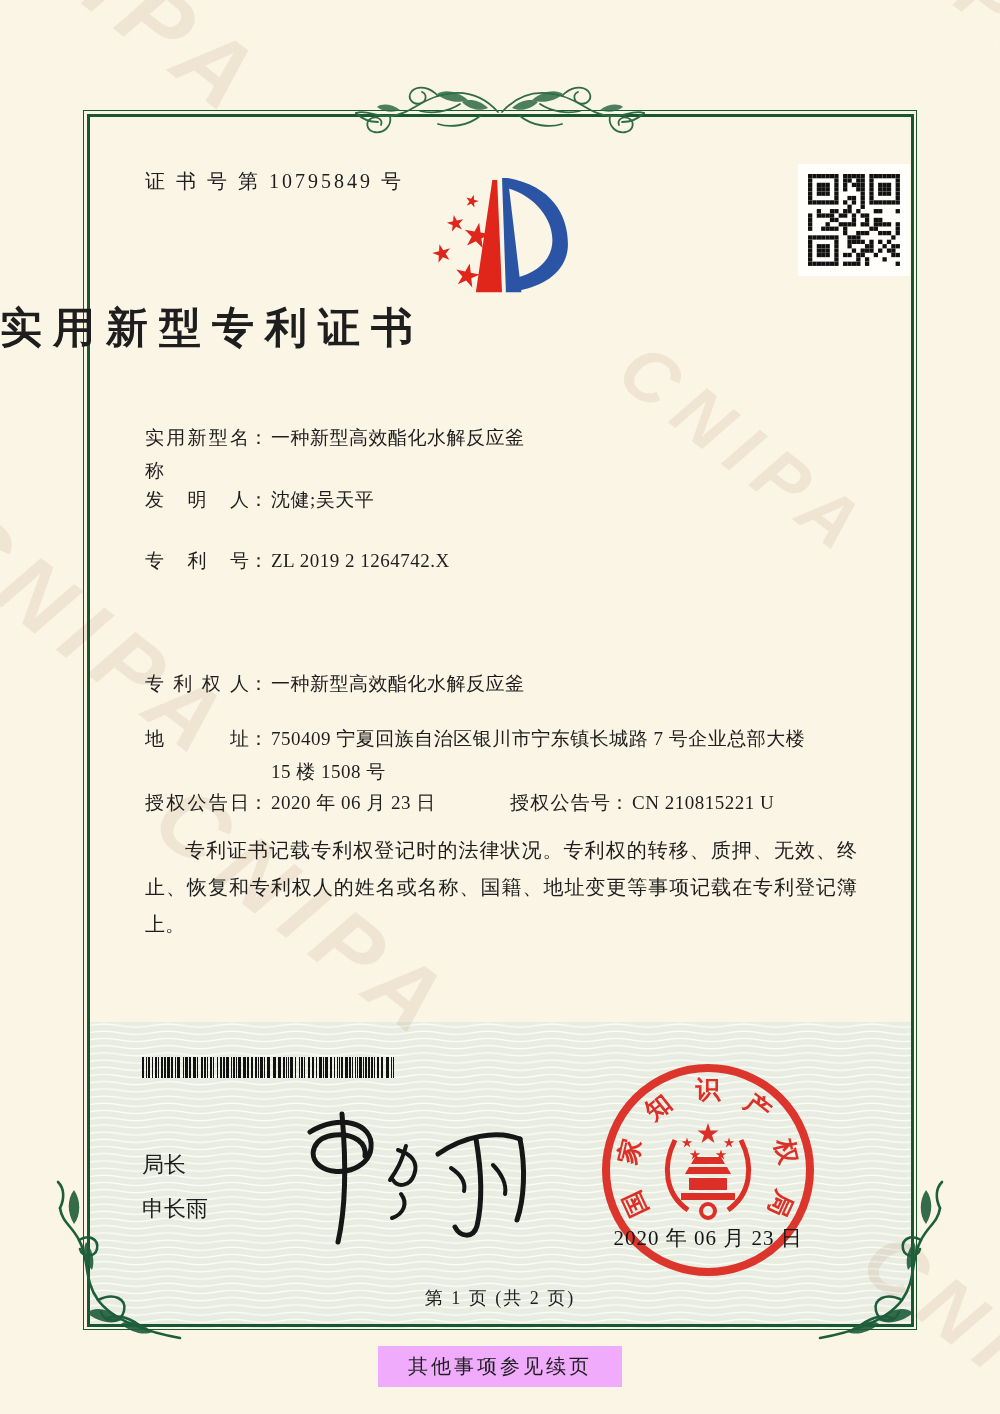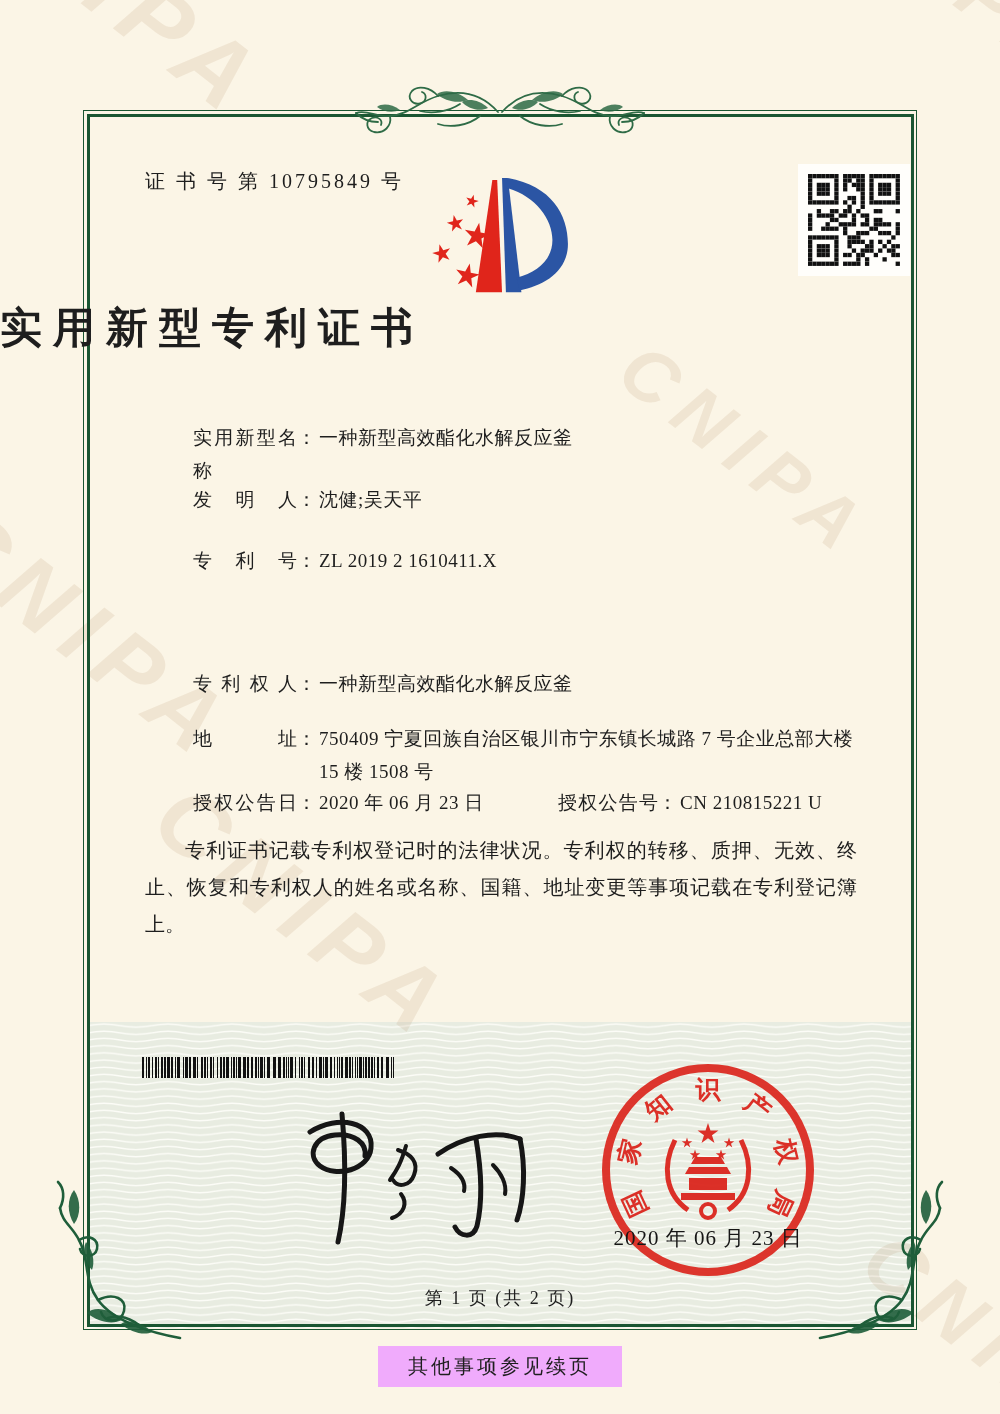--- a/index.html
+++ b/index.html
@@ -17,21 +17,21 @@
   .frame-inner{position:absolute;left:2.5px;top:2.5px;right:2.5px;bottom:2.5px;
          border:3px solid #1a5632;}
   .orn{position:absolute;z-index:4;pointer-events:none;}
   
   .certno{position:absolute;left:145px;top:168px;font-size:20px;letter-spacing:3px;z-index:5;}
   .logo{position:absolute;left:418px;top:178px;z-index:5;}
   .qrbox{position:absolute;left:798px;top:164px;width:112px;height:112px;background:#fffefb;z-index:5;
          display:flex;align-items:center;justify-content:center;}
   .title{position:absolute;left:0;top:300px;width:100%;text-align:left;font-size:42px;
          font-weight:bold;letter-spacing:11px;z-index:5;}
-  .fieldrow{position:absolute;left:145px;font-size:19px;line-height:33px;z-index:5;width:720px;margin-left:48px;}
+  .fieldrow{position:absolute;left:145px;font-size:19px;line-height:33px;z-index:5;width:720px;}
   .lbl{display:inline-block;width:104px;text-align:justify;text-align-last:justify;vertical-align:top;}
   .colon{display:inline-block;width:22px;vertical-align:top;}
   .val{display:inline-block;vertical-align:top;letter-spacing:0.5px;}
   .val-addr{width:540px;}
   .pair2{position:absolute;left:365px;top:0;}
   .bodytext{position:absolute;left:145px;top:832px;width:712px;font-size:20px;line-height:37px;
             text-align:justify;z-index:5;}
   .bodytext p{margin:0;text-indent:2em;}
   .barcode{position:absolute;left:142px;top:1057px;z-index:5;}
   .officer{position:absolute;left:142px;top:1143px;font-size:22px;line-height:44px;z-index:5;
@@ -385,21 +385,21 @@
 
   <div class="title">实用新型专利证书</div>
 
   <div class="fieldrow" style="top:421px;">
     <span class="lbl">实用新型名称</span><span class="colon">：</span><span class="val">一种新型高效酯化水解反应釜</span>
   </div>
   <div class="fieldrow" style="top:483px;">
     <span class="lbl">发明人</span><span class="colon">：</span><span class="val">沈健;吴天平</span>
   </div>
   <div class="fieldrow" style="top:544px;">
-    <span class="lbl">专利号</span><span class="colon">：</span><span class="val">ZL 2019 2 1610411.X</span>
+    <span class="lbl">专利号</span><span class="colon">：</span><span class="val">ZL 2019 2 1264742.X</span>
   </div>
   <div class="fieldrow" style="top:667px;">
     <span class="lbl">专利权人</span><span class="colon">：</span><span class="val">一种新型高效酯化水解反应釜</span>
   </div>
   <div class="fieldrow" style="top:722px;">
     <span class="lbl">地址</span><span class="colon">：</span><span class="val val-addr">750409 宁夏回族自治区银川市宁东镇长城路 7 号企业总部大楼 15 楼 1508 号</span>
   </div>
   <div class="fieldrow" style="top:786px;">
     <span class="lbl">授权公告日</span><span class="colon">：</span><span class="val">2020 年 06 月 23 日</span>
     <span class="pair2">
@@ -484,20 +484,24 @@
         <rect x="229" y="0" width="2" height="21" fill="#111"></rect>
         <rect x="232" y="0" width="1" height="21" fill="#111"></rect>
         <rect x="235" y="0" width="2" height="21" fill="#111"></rect>
         <rect x="239" y="0" width="2" height="21" fill="#111"></rect>
         <rect x="244" y="0" width="3" height="21" fill="#111"></rect>
         <rect x="249" y="0" width="1" height="21" fill="#111"></rect>
         <rect x="251" y="0" width="1" height="21" fill="#111"></rect>
       </svg>
   </div>
 
+  <div class="officer">
+    <div>局长</div>
+    <div>申长雨</div>
+  </div>
 
   <div class="signature">
     <svg width="260" height="140" viewBox="0 0 260 140" fill="none" stroke="#161616" stroke-width="5" stroke-linecap="round" stroke-linejoin="round">
       <path d="M30,24 C58,6 94,14 91,40 C89,62 56,70 40,58 C27,48 33,29 55,27 C74,25 87,35 85,48"></path>
       <path d="M62,6 C65,40 68,90 58,134"></path>
       <path d="M126,38 C121,55 117,62 110,72" stroke-width="4"></path>
       <path d="M118,42 C131,46 139,54 134,67 C130,78 118,80 113,72" stroke-width="4"></path>
       <path d="M121,86 C128,95 124,106 112,110" stroke-width="4"></path>
       <path d="M158,46 C184,28 216,22 240,31"></path>
       <path d="M196,31 C201,60 203,92 197,118 C193,131 180,129 175,119"></path>

